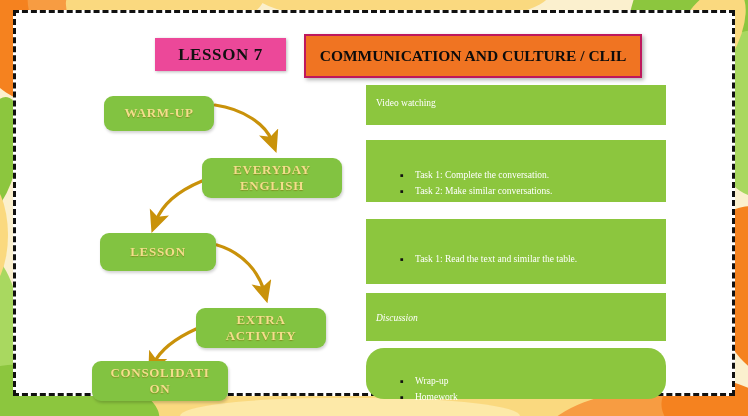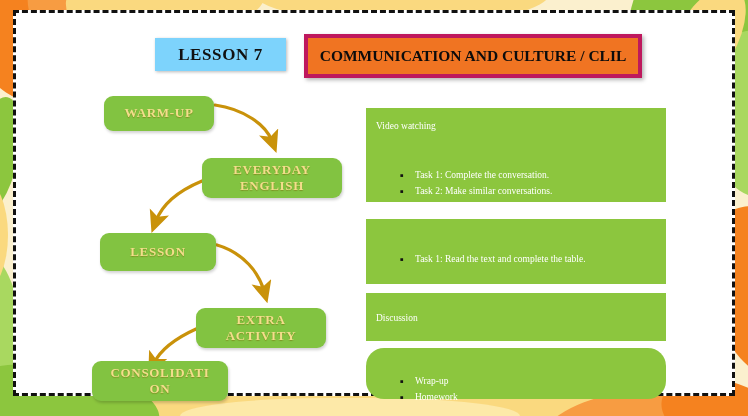--- a/index.html
+++ b/index.html
@@ -25,31 +25,31 @@
     position:absolute;left:13px;top:10px;width:722px;height:386px;
     background:#ffffff;
     border:3px dashed #111111;
     box-sizing:border-box;
   }
   .inner{position:absolute;inset:0;}
 
   
   .lesson-chip{
     position:absolute;left:139px;top:25px;width:131px;height:33px;
-    background:#7dd3fc;
+    background:#ec4899;
     display:flex;align-items:center;justify-content:center;
     color:#111;font-weight:bold;font-size:17px;letter-spacing:.6px;
     box-shadow:1px 1px 3px rgba(0,0,0,.28);
   }
 
   
   .title-banner{
     position:absolute;left:288px;top:21px;width:338px;height:44px;
     background:#F07422;
-    border:4px solid #be185d;
+    border:2px solid #be185d;
     box-sizing:border-box;
     display:flex;align-items:center;justify-content:center;text-align:center;
     color:#0c0c0c;font-weight:bold;font-size:15.5px;line-height:1.12;
     box-shadow:2px 2px 4px rgba(0,0,0,.3);
     padding:0 6px;
   }
 
   
   .flow-box{
     position:absolute;
@@ -80,21 +80,21 @@
   }
   .panel .single{padding:12px 10px 0 10px;}
   .panel ul{margin:15px;padding:0;list-style:none;}
   .panel li{
     position:relative;padding-left:24px;margin:0 0 2px 0;
   }
   .panel li:before{
     content:"\25AA";
     position:absolute;left:9px;top:-1px;color:#111111;font-size:11px;
   }
-  .p-1{top:72px;height:40px;margin-top:23px;}
+  .p-1{top:72px;height:40px;}
   .p-2{top:127px;height:62px;}
   .p-3{top:206px;height:65px;}
   .p-4{top:280px;height:48px;}
   .p-5{top:335px;height:51px;border-radius:18px;}
   .p-pad{padding:14px 10px 0 10px;}
   .p-pad-mid{padding:19px 10px 0 10px;}
   .p-pad-low{padding:12px 10px 0 10px;}
 </style>
 </head>
 <body>
@@ -169,26 +169,26 @@
 
       <div class="panel p-2 p-pad">
         <ul>
           <li>Task 1: Complete the conversation.</li>
           <li>Task 2: Make similar conversations.</li>
         </ul>
       </div>
 
       <div class="panel p-3 p-pad-mid">
         <ul>
-          <li>Task 1: Read the text and complete the table.</li>
+          <li>Task 1: Read the text and similar the table.</li>
         </ul>
       </div>
 
       <div class="panel p-4">
-        <div class="single" style="padding-top:19px;">Discussion</div>
+        <div class="single" style="padding-top:19px;font-style:italic;">Discussion</div>
       </div>
 
       <div class="panel p-5 p-pad-low">
         <ul>
           <li>Wrap-up</li>
           <li>Homework</li>
         </ul>
       </div>
 
     </div>

